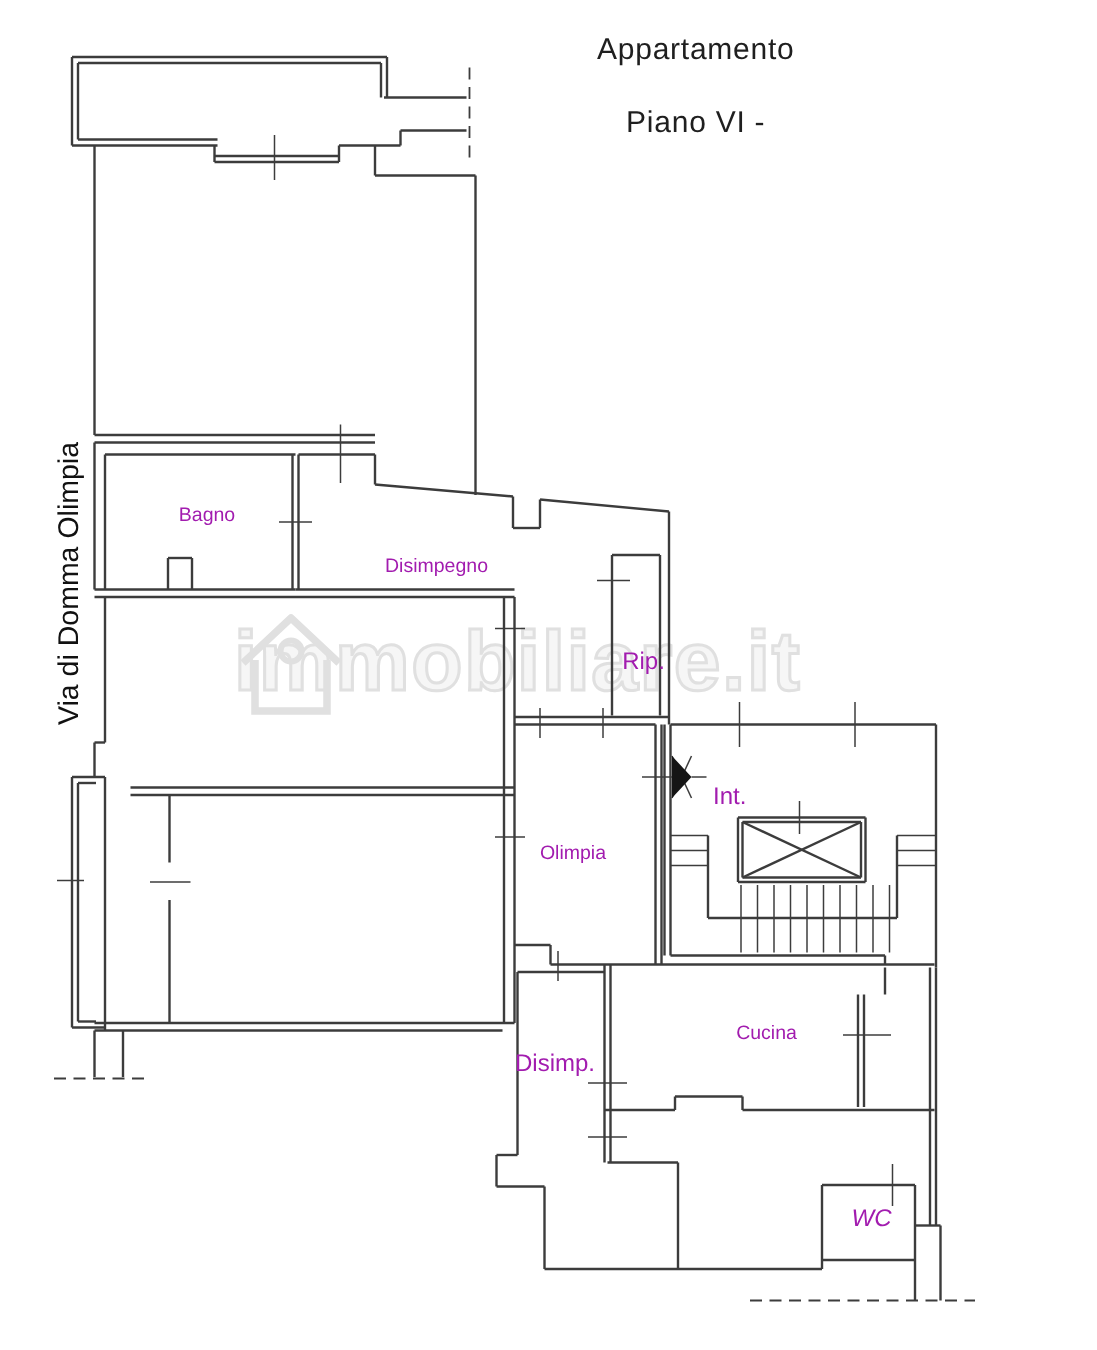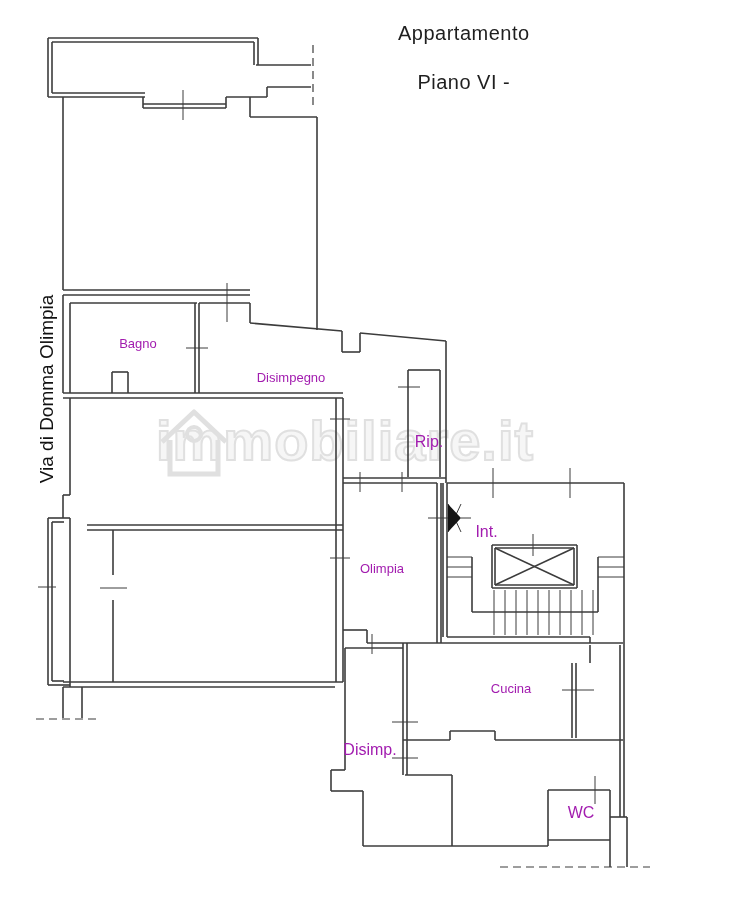--- a/index.html
+++ b/index.html
@@ -201,15 +201,15 @@
 
 <div class="street-label">Via di Domma Olimpia</div>
 
 <div id="labels">
     <div class="room-label" style="left: 138px; top: 343px;">Bagno</div>
     <div class="room-label" style="left: 291px; top: 377px; text-align: right;">Disimpegno</div>
     <div class="room-label small" style="left: 429px; top: 442px;">Rip.</div>
     <div class="room-label small" style="left: 480px; top: 532px; padding-left: 13px;">Int.</div>
     <div class="room-label" style="left: 382px; top: 568px;">Olimpia</div>
     <div class="room-label" style="left: 468px; top: 688px; margin-left: 43px;">Cucina</div>
-    <div class="room-label small" style="left: 370px; top: 710px; margin-top: 40px;">Disimp.</div>
-    <div class="room-label small" style="left: 581px; top: 813px;">WC</div>
+    <div class="room-label small" style="left: 370px; top: 710px;">Disimp.</div>
+    <div class="room-label small" style="left: 581px; top: 813px; font-style: italic;">WC</div>
   </div>
 
 </body></html>

